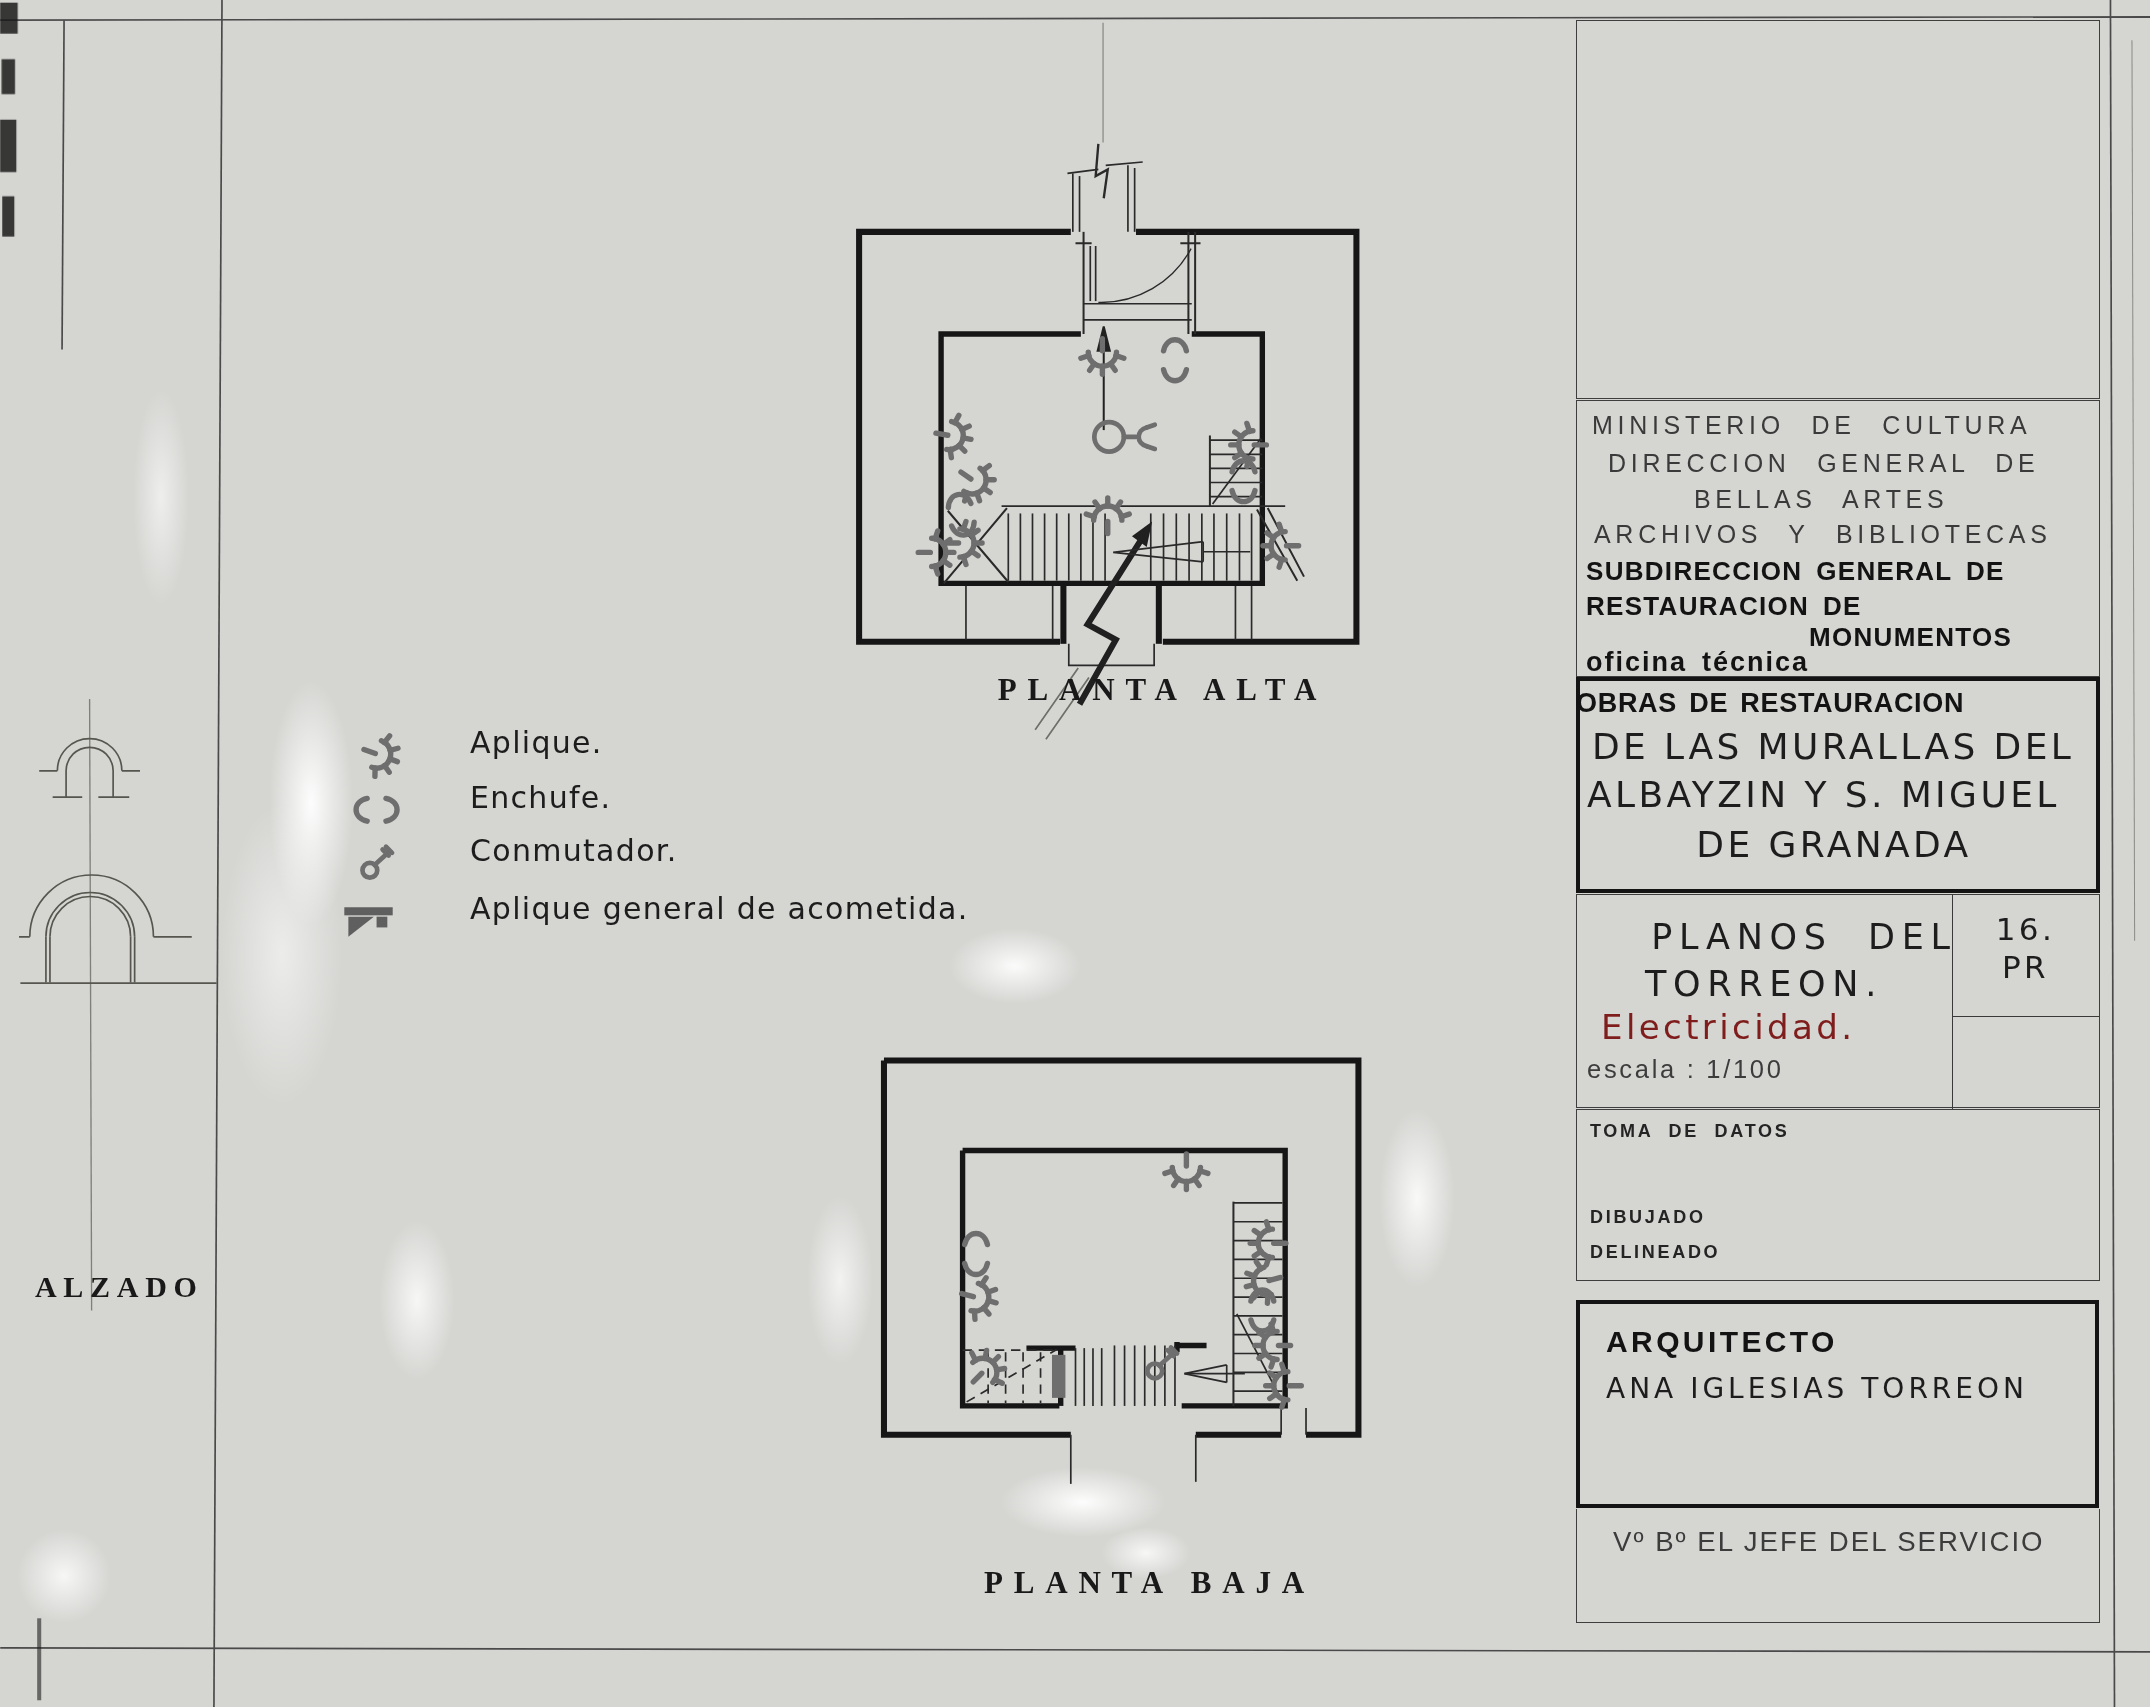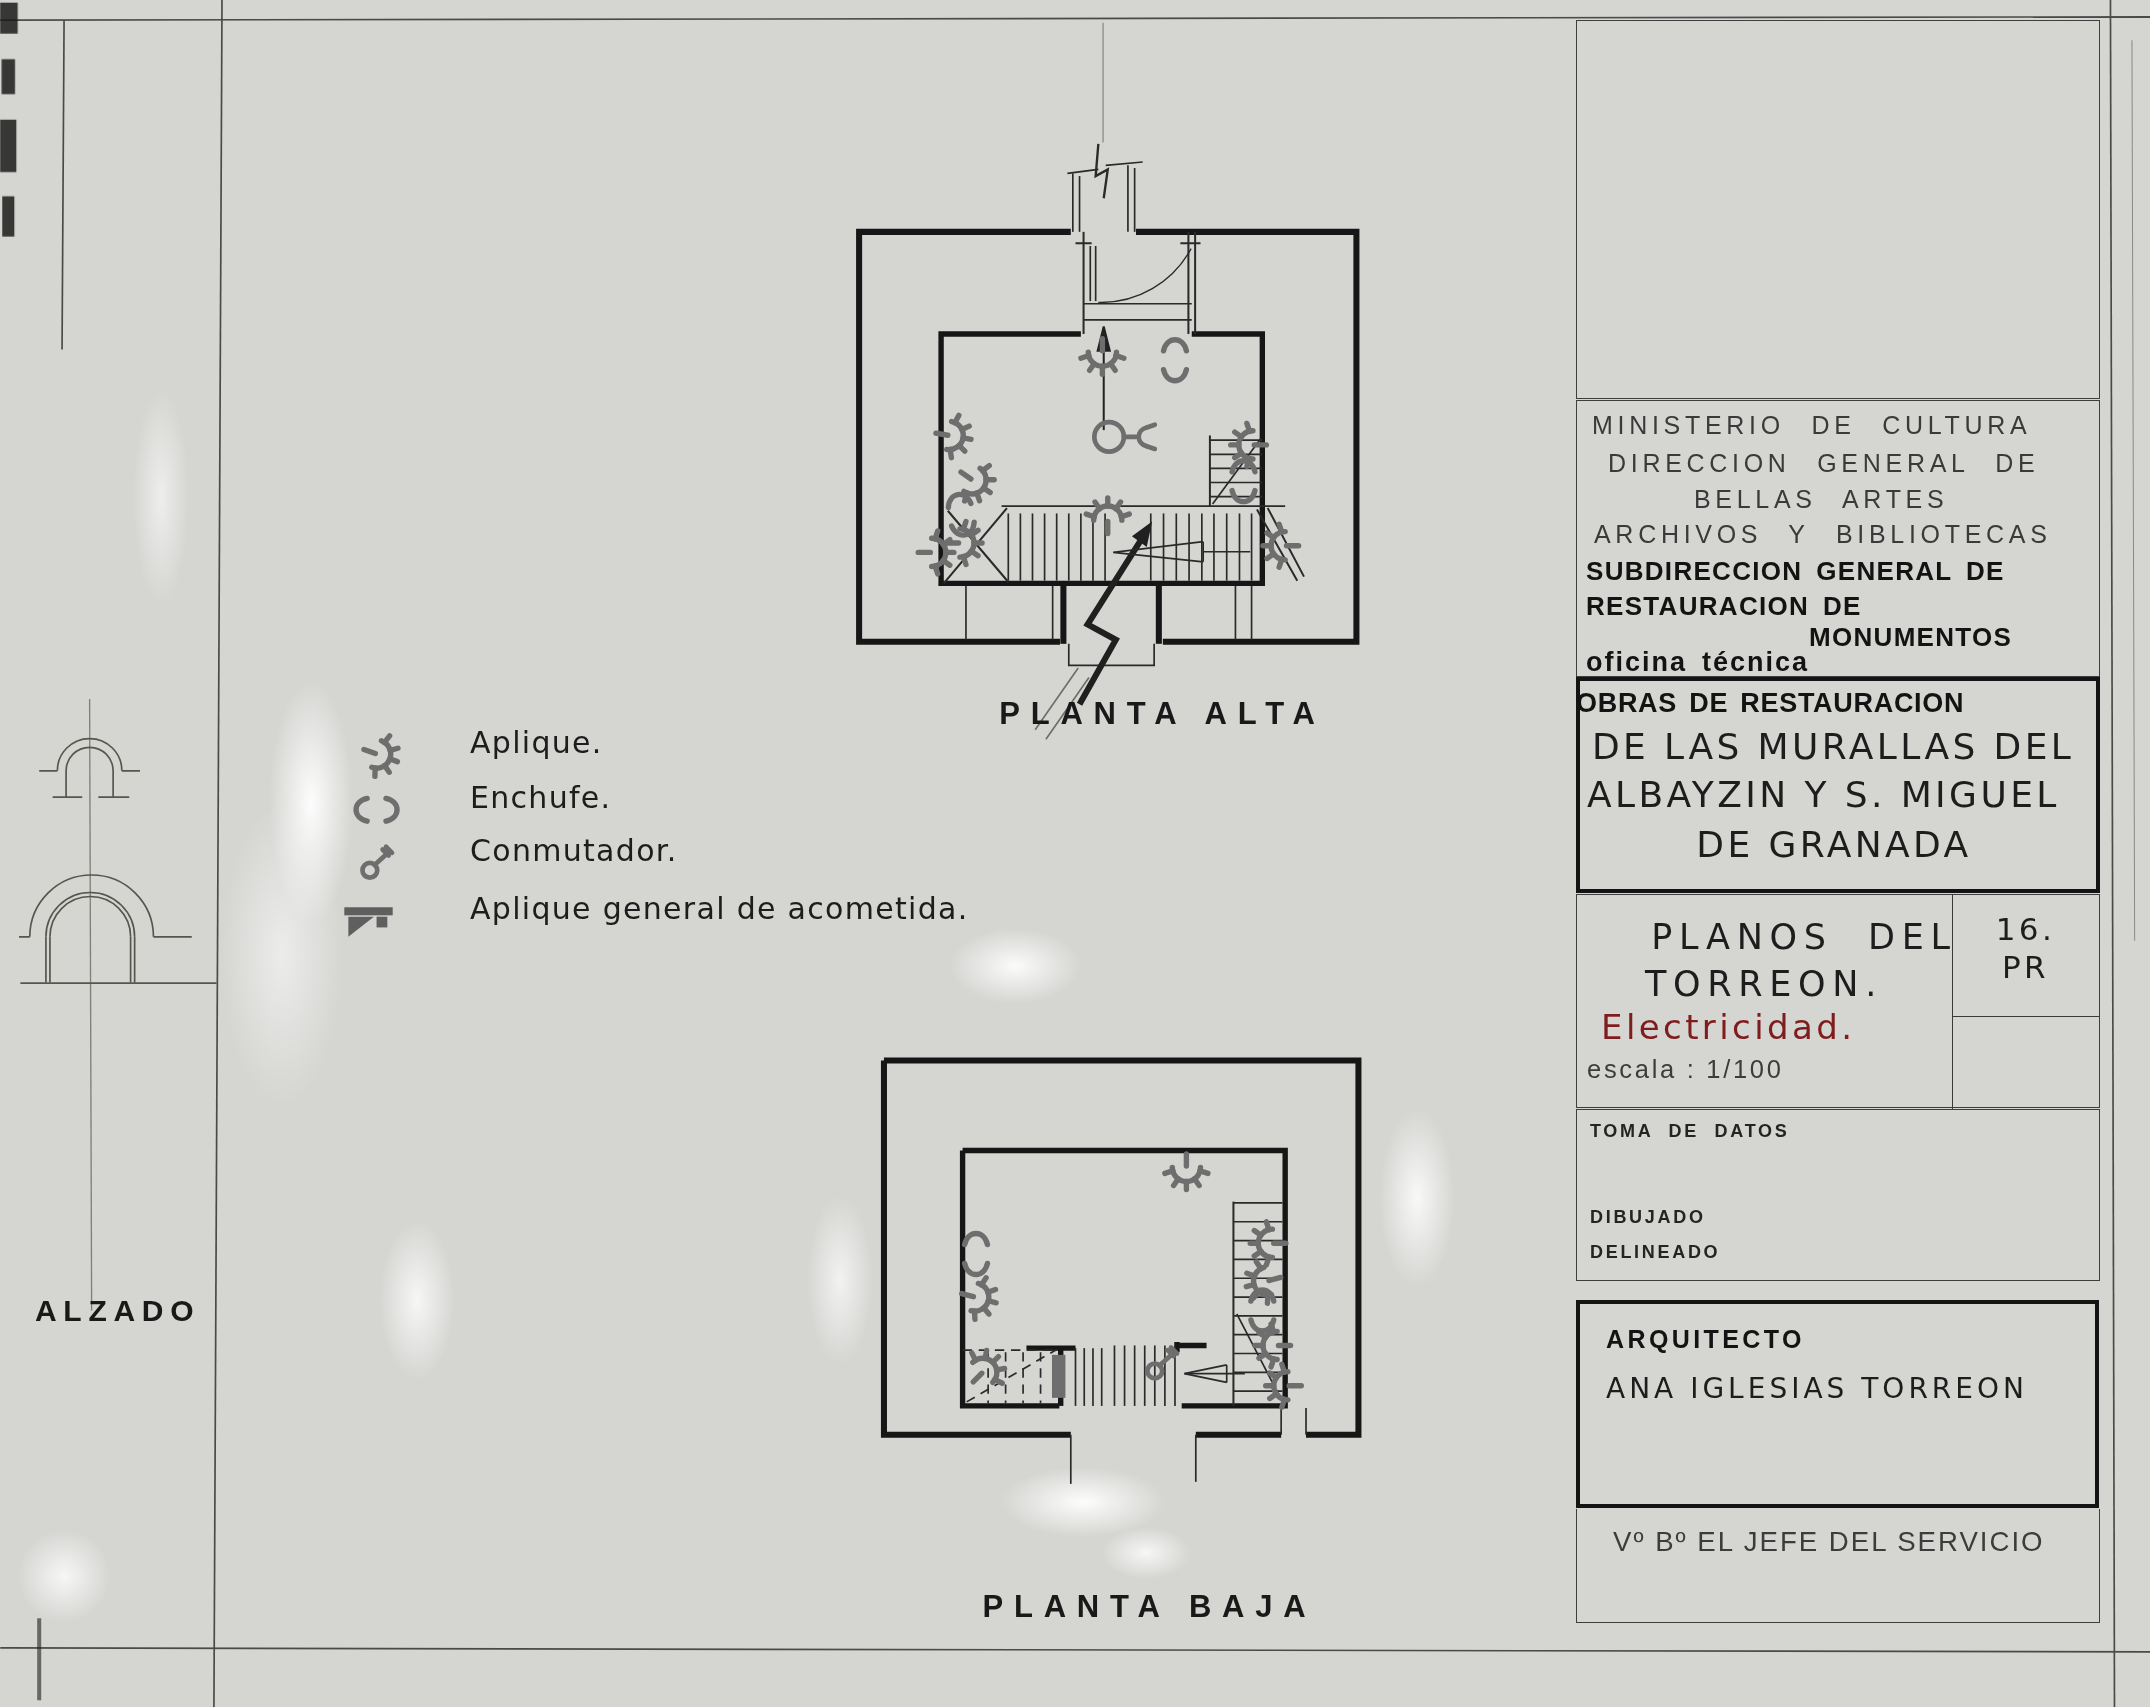--- a/index.html
+++ b/index.html
@@ -22,22 +22,22 @@
   .txt{position:absolute;z-index:4;white-space:nowrap;color:#1c1c1c;}
   .box{position:absolute;z-index:3;}
   .thin-box{border:1.3px solid #3e3e3e;}
   .thick-box{border:4px solid #141414;}
   .m-light{font-size:25px;color:#3a3a3a;letter-spacing:4.7px;word-spacing:15px;}
   .m-bold{font-size:26px;font-weight:700;color:#131313;letter-spacing:1.3px;word-spacing:5.4px;}
   .hand{font-family:"DejaVu Sans",sans-serif;color:#1d1d1d;letter-spacing:3.4px;}
   .hand-gray{font-family:"DejaVu Sans",sans-serif;color:#7f1d1d;letter-spacing:3.4px;}
   .stencil{color:#3c3c3c;letter-spacing:2.7px;}
   .small-bold{font-size:18px;font-weight:700;color:#242424;letter-spacing:2.7px;word-spacing:8px;}
-  .plan-label{font-family:Liberation Sans, sans-serif;font-weight:700;font-size:31px;
-              letter-spacing:10.8px;color:#191919;text-align:center;margin-top:24px;}
+  .plan-label{font-family:Liberation Serif, serif;font-weight:700;font-size:31px;
+              letter-spacing:10.8px;color:#191919;text-align:center;}
   .vline{position:absolute;width:1.3px;background:#3a3a3a;z-index:3;}
   .hline{position:absolute;height:1.3px;background:#3a3a3a;z-index:3;}
 </style>
 </head>
 <body>
 
 <div class="sheet">
   <div class="flares"></div>
 
   <svg class="draw" width="2151" height="1707" viewBox="0 0 3200 2540">
@@ -316,21 +316,21 @@
   <div class="txt hand" style="left:1576px;top:964px;width:376px;text-align:center;font-size:35px;letter-spacing:6.7px;">TORREON.</div>
   <div class="txt hand-gray" style="left:1601px;top:1007px;font-size:34px;">Electricidad.</div>
   <div class="txt stencil" style="left:1587px;top:1055px;font-size:25.5px;">escala : 1/100</div>
   <div class="txt hand" style="left:1952px;top:911px;width:147px;text-align:center;font-size:31px;">16.</div>
   <div class="txt hand" style="left:1952px;top:949px;width:147px;text-align:center;font-size:31px;">PR</div>
 
   <div class="txt small-bold" style="left:1590px;top:1121px;">TOMA DE DATOS</div>
   <div class="txt small-bold" style="left:1590px;top:1207px;">DIBUJADO</div>
   <div class="txt small-bold" style="left:1590px;top:1242px;">DELINEADO</div>
 
-  <div class="txt m-bold" style="left:1606px;top:1325px;font-size:25px;letter-spacing:3.4px;">ARQUITECTO</div>
+  <div class="txt m-bold" style="left:1606px;top:1325px;font-size:30px;letter-spacing:3.4px;">ARQUITECTO</div>
   <div class="txt hand" style="left:1606px;top:1372px;font-size:28px;letter-spacing:4px;">ANA IGLESIAS TORREON</div>
 
   <div class="txt stencil" style="left:1613px;top:1526px;font-size:27.6px;letter-spacing:2px;">Vº Bº EL JEFE DEL SERVICIO</div>
 
   <div class="txt hand" style="left:470px;top:725px;font-size:30px;letter-spacing:1.3px;">Aplique.</div>
   <div class="txt hand" style="left:470px;top:780px;font-size:30px;letter-spacing:1.3px;">Enchufe.</div>
   <div class="txt hand" style="left:470px;top:833px;font-size:30px;letter-spacing:1.3px;">Conmutador.</div>
   <div class="txt hand" style="left:470px;top:891px;font-size:30px;letter-spacing:1.3px;">Aplique general de acometida.</div>
 
   <div class="txt plan-label" style="left:988px;top:672px;width:349px;">PLANTA ALTA</div>

